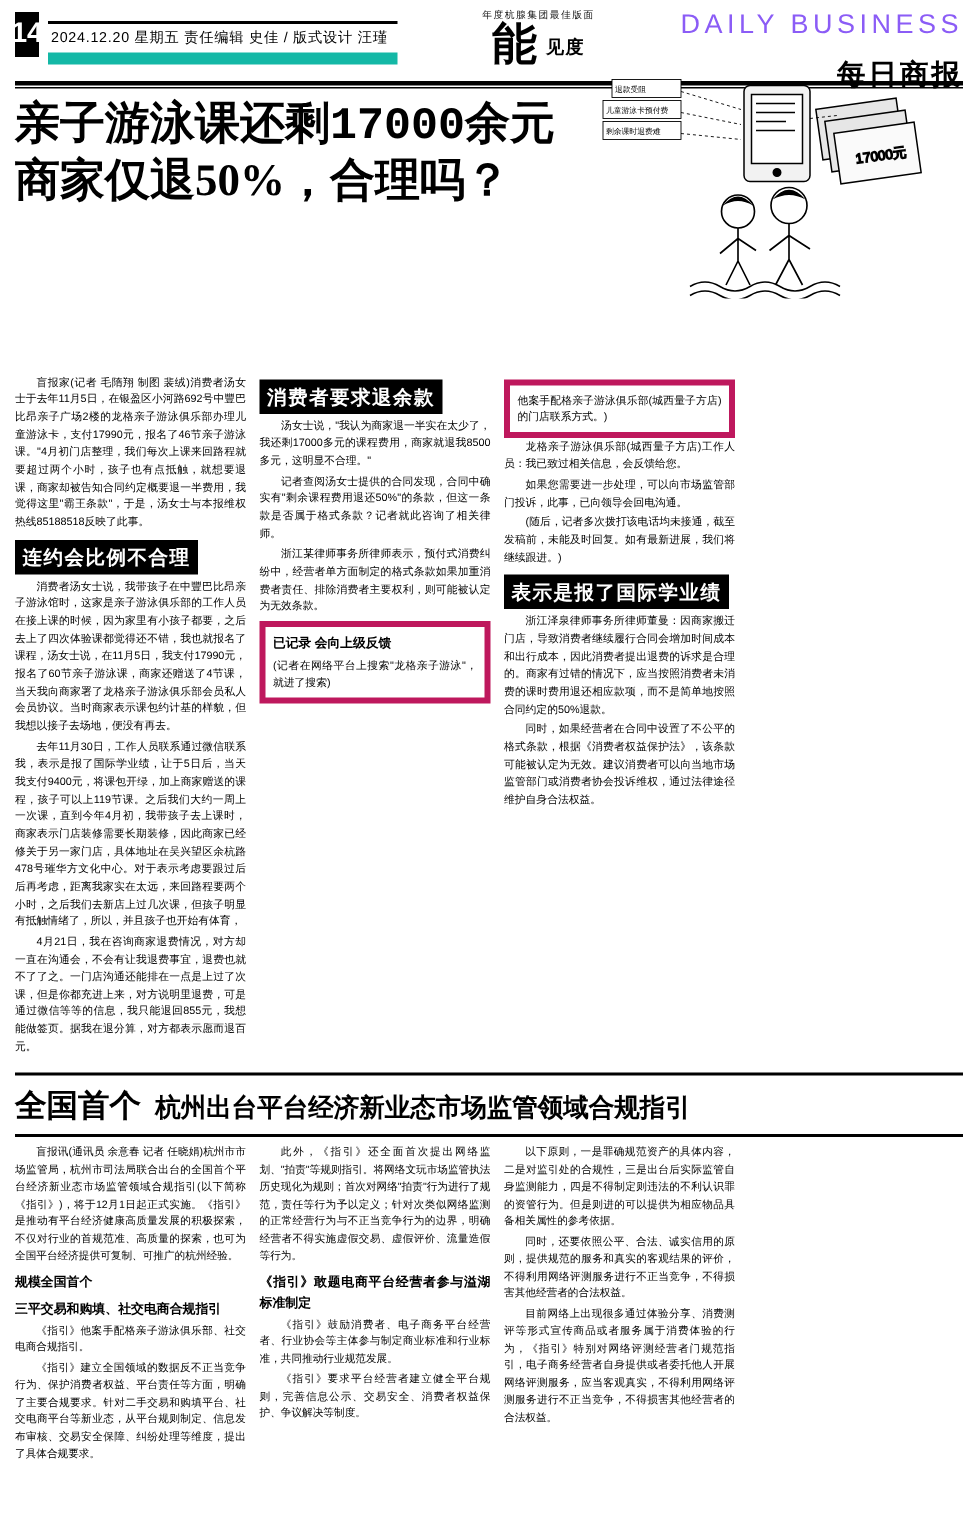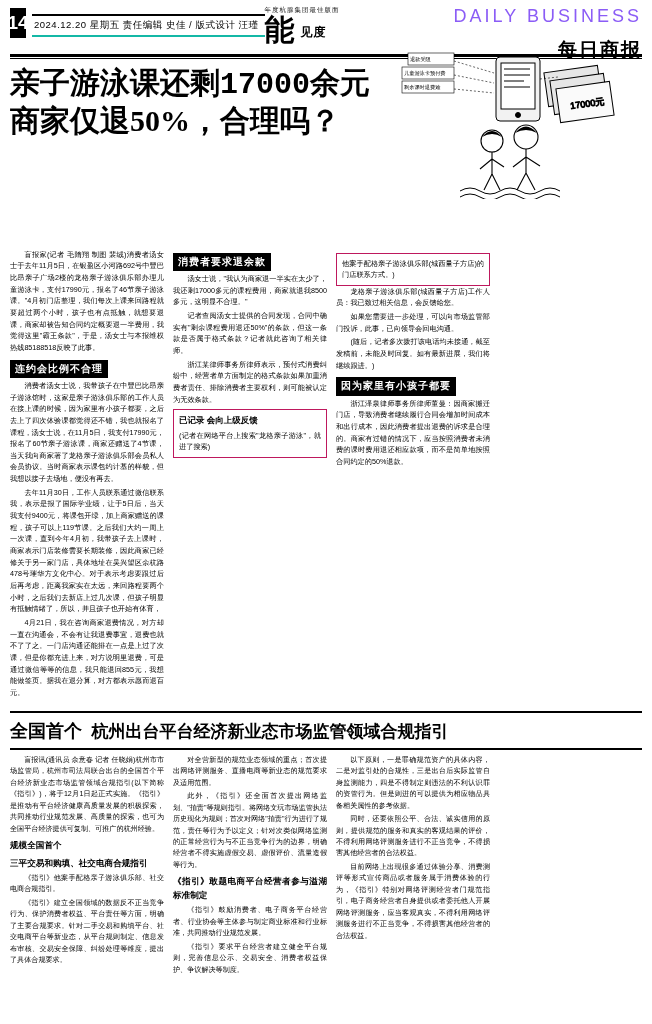--- a/index.html
+++ b/index.html
@@ -18,24 +18,24 @@
   .masthead { position:relative; height:52px; display:flex; align-items:flex-start; padding-top:4px; }
   .pagenum {
     width:16px; height:30px; background:#000; color:#fff;
     font-size:19px; font-weight:bold; display:flex; align-items:center; justify-content:center;
     margin-top:4px;
   }
   .mast-left { flex:0 0 auto; display:flex; align-items:flex-start; }
   .mast-dateline {
     margin-left:6px; margin-top:10px;
     font-size:9.5px; letter-spacing:.5px; white-space:nowrap;
-    border-top:2px solid #000; border-bottom:2px solid #14b8a6;
+    border-top:2px solid #000; border-bottom:8px solid #14b8a6;
     padding:3px 6px 3px 2px;
   }
-  .mast-center { flex:1 1 auto; text-align:left; position:relative; }
+  .mast-center { flex:1 1 auto; text-align:center; position:relative; }
   .mast-sub { font-size:6.5px; letter-spacing:1px; margin-top:2px; color:#111;}
   .mast-logo { font-size:30px; font-weight:bold; line-height:30px; letter-spacing:2px;}
   .mast-logo small { font-size:12px; vertical-align:middle; margin-left:4px; letter-spacing:1px;}
   .mast-right { flex:0 0 auto; text-align:right; padding-top:2px; }
   .mast-en { font-size:18px; letter-spacing:3px; color:#8b5cf6; }
   .mast-cn { font-size:19px; font-weight:bold; letter-spacing:2px; margin-top:10px;}
   .rule-thick { border-top:3px solid #000; margin:2px 0 0 0; }
   .rule-thin { border-top:1px solid #000; margin:1px 0 4px 0; }
 
   
@@ -49,32 +49,32 @@
   .hero { position:relative; height:104px; }
   .hero-art {
     position:absolute; right:0; top:-92px; width:242px; height:150px;
   }
 
   
   .topstory { display:flex; gap:9px; margin-top:4px; }
   .col { width:154px; font-size:7.2px; line-height:1.62; text-align:justify; }
   .col p { margin:0 0 2px 0; text-indent:2em; }
   .tag {
-    display:inline-block; background:#000; color:#fff; font-size:10px;
+    display:inline-block; background:#000; color:#fff; font-size:13px;
     padding:1px 5px; margin:4px 0 2px 0; font-weight:bold; letter-spacing:1px;
   }
   .boxquote {
-    border:1px solid #be185d; padding:4px 5px; margin-top:4px; font-size:7.2px; line-height:1.6;
+    border:4px solid #be185d; padding:4px 5px; margin-top:4px; font-size:7.2px; line-height:1.6;
   }
   .boxquote .bt { font-weight:bold; font-size:8.5px; display:block; margin-bottom:2px;}
 
   
   .story2-head { margin-top:10px; border-top:2px solid #000; padding-top:6px; }
   .story2-head h2 { margin:0; font-size:17px; font-weight:bold; letter-spacing:0px;}
-  .story2-head h2 .lead { font-size:18px; }
+  .story2-head h2 .lead { font-size:21px; }
   .story2-rule { border-bottom:2px solid #000; margin:5px 0 5px;}
   .story2-cols { display:flex; gap:9px; }
   .story2-cols .col { font-size:7.1px; }
   .kicker { font-size:8.6px; font-weight:bold; margin:4px 0 2px; }
 </style>
 </head>
 <body>
 
 <div class="page">
 
@@ -180,42 +180,42 @@
       </div>
     </div>
 
     <div class="col">
       <div class="boxquote">
         <span>他案手配格亲子游泳俱乐部(城西量子方店)的门店联系方式。)</span>
       </div>
       <p>龙格亲子游泳俱乐部(城西量子方店)工作人员：我已致过相关信息，会反馈给您。</p>
       <p>如果您需要进一步处理，可以向市场监管部门投诉，此事，已向领导会回电沟通。</p>
       <p>(随后，记者多次拨打该电话均未接通，截至发稿前，未能及时回复。如有最新进展，我们将继续跟进。)</p>
-      <span class="tag">因为家里有小孩子都要</span>
+      <span class="tag">表示是报了国际学业绩</span>
       <p>浙江泽泉律师事务所律师董曼：因商家搬迁门店，导致消费者继续履行合同会增加时间成本和出行成本，因此消费者提出退费的诉求是合理的。商家有过错的情况下，应当按照消费者未消费的课时费用退还相应款项，而不是简单地按照合同约定的50%退款。</p>
+      <p>同时，如果经营者在合同中设置了不公平的格式条款，根据《消费者权益保护法》，该条款可能被认定为无效。建议消费者可以向当地市场监管部门或消费者协会投诉维权，通过法律途径维护自身合法权益。</p>
     </div>
   </div>
 
   <div class="story2-head">
     <h2>
       <span class="lead">全国首个</span>&nbsp;&nbsp;<span>杭州出台平台经济新业态市场监管领域合规指引</span>
     </h2>
   </div>
   <div class="story2-rule"></div>
 
   <div class="story2-cols">
     <div class="col">
-      <p>盲报讯(通讯员 余意春 记者 任晓娟)杭州市市场监管局，杭州市司法局联合出台的全国首个平台经济新业态市场监管领域合规指引(以下简称《指引》)，将于12月1日起正式实施。《指引》是推动有平台经济健康高质量发展的积极探索，共同推动行业规范发展、高质量的探索，也可为全国平台经济提供可复制、可推广的杭州经验。</p>
+      <p>盲报讯(通讯员 余意春 记者 任晓娟)杭州市市场监管局，杭州市司法局联合出台的全国首个平台经济新业态市场监管领域合规指引(以下简称《指引》)，将于12月1日起正式实施。《指引》是推动有平台经济健康高质量发展的积极探索，不仅对行业的首规范准、高质量的探索，也可为全国平台经济提供可复制、可推广的杭州经验。</p>
       <div class="kicker">规模全国首个</div>
       <div class="kicker">三平交易和购填、社交电商合规指引</div>
       <p>《指引》他案手配格亲子游泳俱乐部、社交电商合规指引。</p>
       <p>《指引》建立全国领域的数据反不正当竞争行为、保护消费者权益、平台责任等方面，明确了主要合规要求。针对二手交易和购填平台、社交电商平台等新业态，从平台规则制定、信息发布审核、交易安全保障、纠纷处理等维度，提出了具体合规要求。</p>
     </div>
     <div class="col">
-      <p>对全营新型的规范业态领域的重点；首次提出网络评测服务、直播电商等新业态的规范要求及适用范围。</p>
       <p>此外，《指引》还全面首次提出网络监划、"拍责"等规则指引。将网络文玩市场监管执法历史现化为规则；首次对网络"拍责"行为进行了规范，责任等行为予以定义；针对次类似网络监测的正常经营行为与不正当竞争行为的边界，明确经营者不得实施虚假交易、虚假评价、流量造假等行为。</p>
       <div class="kicker">《指引》敢题电商平台经营者参与溢湖标准制定</div>
       <p>《指引》鼓励消费者、电子商务平台经营者、行业协会等主体参与制定商业标准和行业标准，共同推动行业规范发展。</p>
       <p>《指引》要求平台经营者建立健全平台规则，完善信息公示、交易安全、消费者权益保护、争议解决等制度。</p>
     </div>
     <div class="col">
       <p>以下原则，一是罪确规范资产的具体内容，二是对监引处的合规性，三是出台后实际监管自身监测能力，四是不得制定则违法的不利认识罪的资管行为。但是则进的可以提供为相应物品具备相关属性的参考依据。</p>
       <p>同时，还要依照公平、合法、诚实信用的原则，提供规范的服务和真实的客观结果的评价，不得利用网络评测服务进行不正当竞争，不得损害其他经营者的合法权益。</p>
       <p>目前网络上出现很多通过体验分享、消费测评等形式宣传商品或者服务属于消费体验的行为，《指引》特别对网络评测经营者门规范指引，电子商务经营者自身提供或者委托他人开展网络评测服务，应当客观真实，不得利用网络评测服务进行不正当竞争，不得损害其他经营者的合法权益。</p>
     </div>

